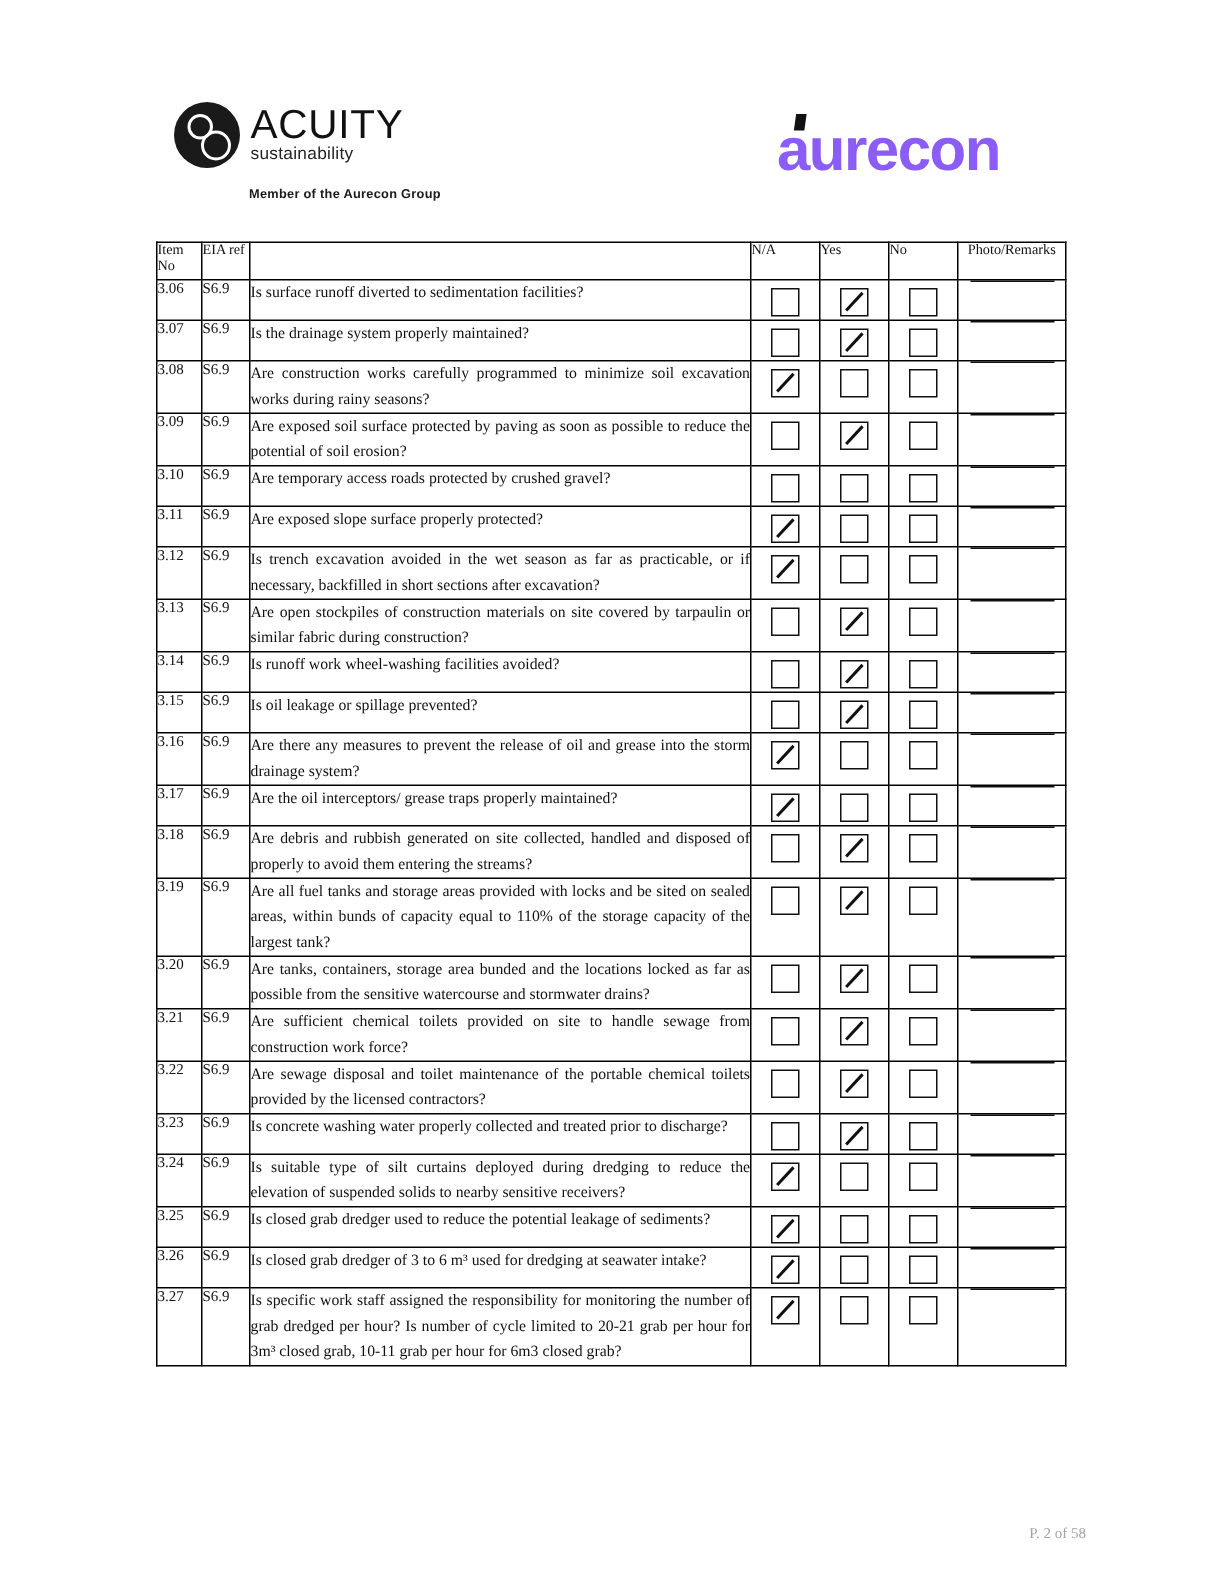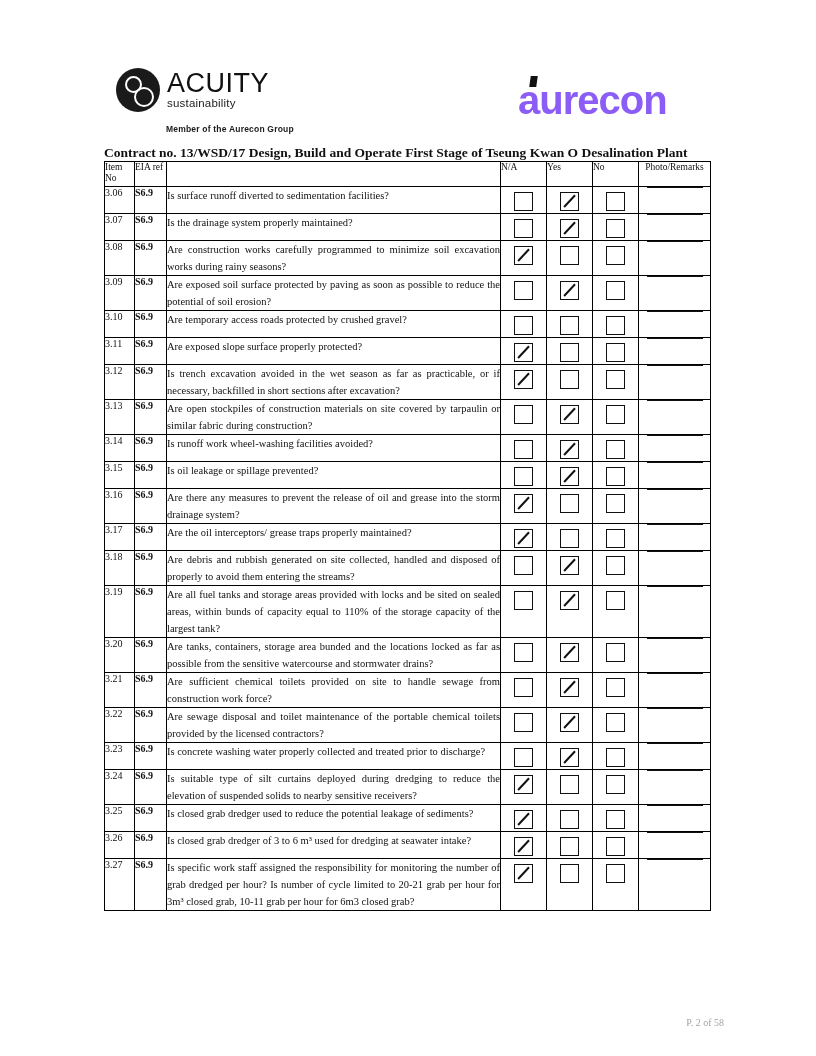--- a/index.html
+++ b/index.html
@@ -180,21 +180,20 @@
   td.item-no {
     font-size: 10px;
     padding: 2px 1px 0 2px;
     text-align: left;
     font-family: "Liberation Serif", serif;
   }
   td.eia-ref {
     font-size: 10px;
     padding: 2px 1px 0 2px;
     text-align: left;
-    font-weight: bold;
   }
   td.question {
     font-size: 10.5px;
     line-height: 17px;
     padding: 3px 5px 3px 4px;
     text-align: justify;
     text-justify: inter-word;
   }
   td.mark {
     text-align: center;
@@ -261,21 +260,20 @@
         <div class="acuity-name">ACUITY</div>
         <div class="acuity-sub">sustainability</div>
       </div>
     </div>
     <div class="acuity-member">Member of the Aurecon Group</div>
     <div class="aurecon-logo">
       <span class="dot"></span><span>aurecon</span>
     </div>
   </div>
 
-  <div class="contract-title">Contract no.  13/WSD/17 Design, Build and Operate First Stage of Tseung Kwan O Desalination Plant</div>
 
   <div class="tbl-wrap">
     <table class="checklist">
       <colgroup>
         <col class="c-item">
           <col class="c-eia">
           <col class="c-q">
         <col class="c-na">
           <col class="c-yes">
           <col class="c-no">

